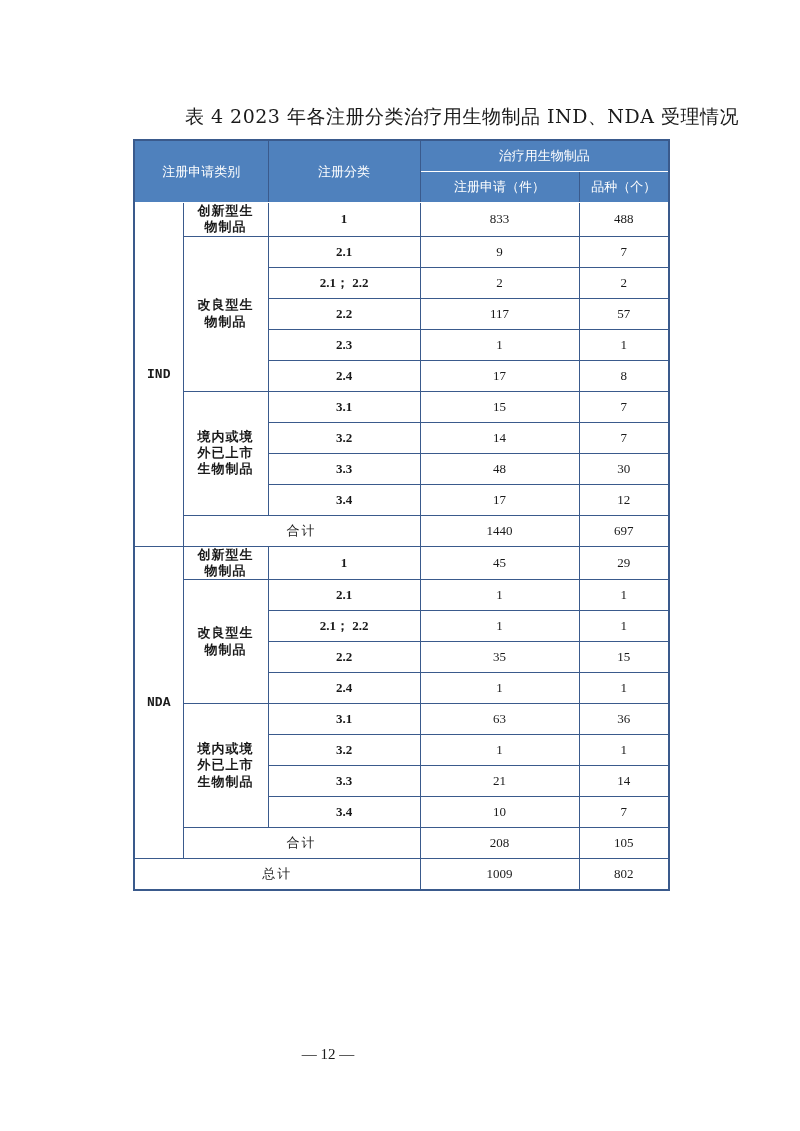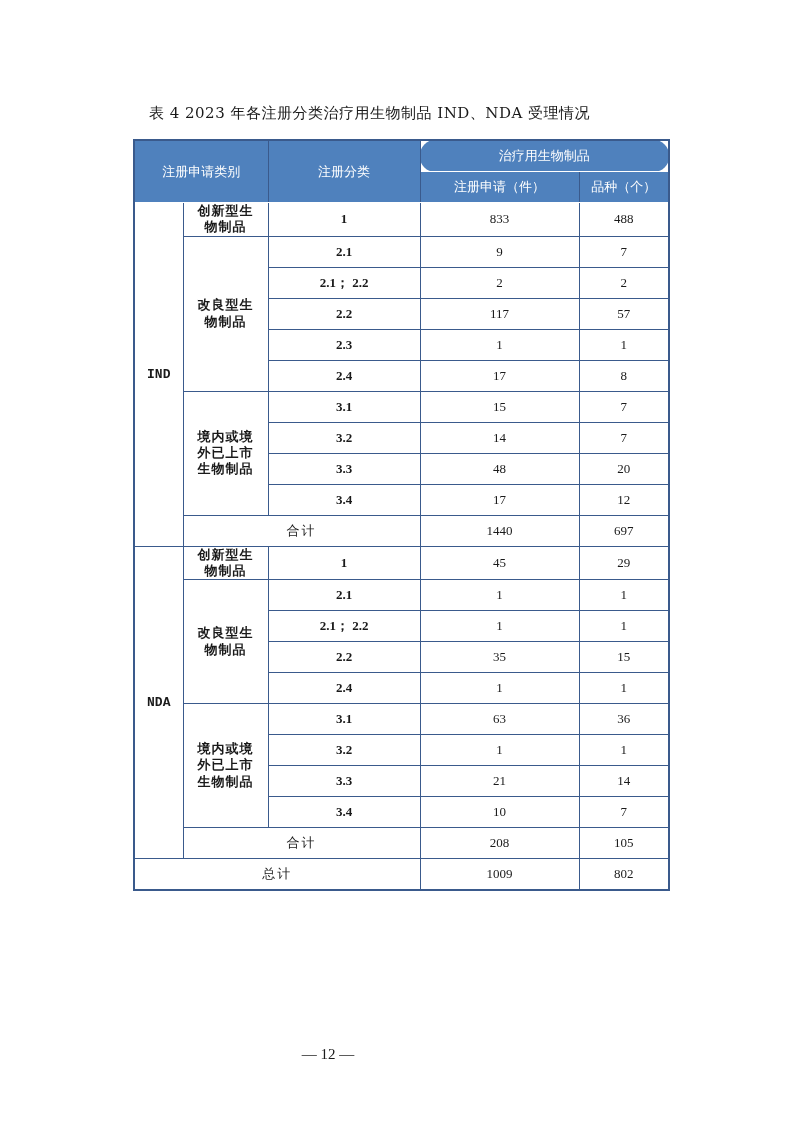--- a/index.html
+++ b/index.html
@@ -4,40 +4,40 @@
 <style>
   html, body { margin: 0; padding: 0; }
   body {
     width: 800px; height: 1131px; background: #ffffff;
     position: relative; overflow: hidden;
     font-family: "DejaVu Serif", "Liberation Serif", serif;
     color: #1a1a1a;
   }
   .caption {
     position: absolute; left: 0; top: 104px; width: 739px;
-    text-align: center; font-size: 15px; letter-spacing: 0.5px;
+    text-align: right; font-size: 19px; letter-spacing: 0.5px;
     font-family: "DejaVu Serif", serif;
   }
   table.main {
     position: absolute; left: 133px; top: 139px;
     width: 535px; border-collapse: collapse; table-layout: fixed;
   }
   table.main td, table.main th {
     border: 1px solid #3a5a8c;
     text-align: center; vertical-align: middle; padding: 0;
     font-size: 13px; height: 30px;
   }
   table.main th {
     background: #4f81bd; color: #ffffff; font-weight: normal;
     font-family: "DejaVu Sans", "Liberation Sans", sans-serif;
     font-size: 13px; border-color: #ffffff #3a5a8c;
     border-left-color: #3a5a8c; border-right-color: #3a5a8c;
   }
   table.main thead tr:first-child th { border-top: 2px solid #3a5a8c; }
-  th.h-top { height: 30px; border-radius: 15px; }
+  th.h-top { height: 30px; }
   th.h-sub { height: 29px; }
   td.grp { font-size: 12.5px; line-height: 1.25; letter-spacing: 1px; font-weight: bold; font-family: Liberation Serif, serif; }
   td.code { font-weight: bold; font-family: "Liberation Serif", serif; font-size: 13.5px; }
   td.num { font-family: "Liberation Serif", serif; font-size: 13.5px; }
   td.sum { font-size: 13px; letter-spacing: 2px; }
   .typecell { font-weight: bold; font-family: Liberation Mono, monospace; font-size: 13.5px; }
   table.main { border: 2px solid #3a5a8c; }
   .footer {
     position: absolute; left: 0; top: 1046px; width: 656px;
     text-align: center; font-size: 15px; font-family: "Liberation Serif", serif;
@@ -109,21 +109,21 @@
       <td class="num">7</td>
     </tr>
     <tr>
       <td class="code">3.2</td>
       <td class="num">14</td>
       <td class="num">7</td>
     </tr>
     <tr>
       <td class="code">3.3</td>
       <td class="num">48</td>
-      <td class="num">20</td>
+      <td class="num">30</td>
     </tr>
     <tr>
       <td class="code">3.4</td>
       <td class="num">17</td>
       <td class="num">12</td>
     </tr>
     <tr>
       <td colspan="2" class="sum">合计</td>
       <td class="num">1440</td>
       <td class="num">697</td>

